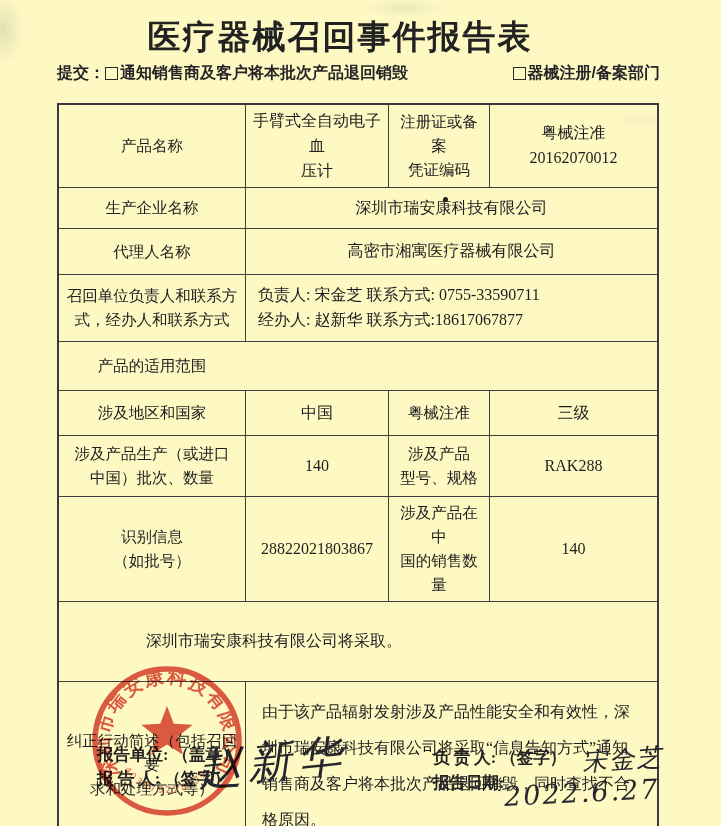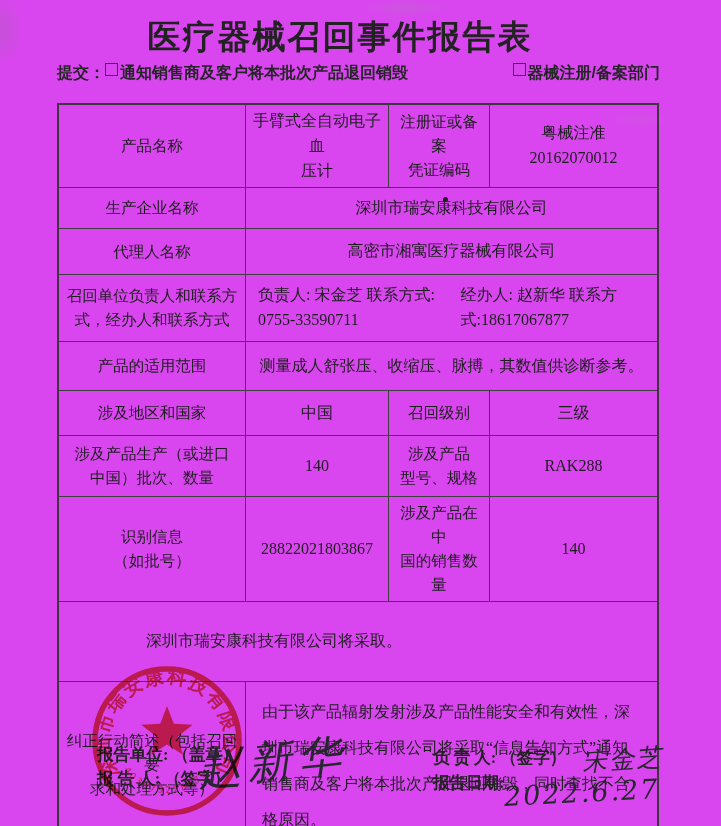--- a/index.html
+++ b/index.html
@@ -1,20 +1,20 @@
 <!DOCTYPE html>
 <html><head>
 <meta charset="utf-8">
 <style>
   * { margin:0; padding:0; box-sizing:border-box; }
   html,body { background:#e9e9e9; }
   .page {
     position:relative;
     width:721px; height:826px;
-    background:#d946ef;
+    background:#fef9c3;
     overflow:hidden;
     font-family:"Liberation Serif","DejaVu Serif",serif;
     color:#1d1d1f;
   }
   
   .page::before{
     content:"";
     position:absolute; inset:0;
     background:
       radial-gradient(ellipse 60px 14px at 405px 8px, rgba(150,150,150,.18), transparent 70%),
@@ -28,21 +28,21 @@
     font-family:"Liberation Sans","DejaVu Sans",sans-serif;
     font-weight:bold; font-size:33px; letter-spacing:2px;
     color:#222;
   }
   .submit-line{
     position:absolute; top:63px; left:57px; width:603px;
     display:flex; justify-content:space-between; align-items:center;
     font-family:"Liberation Sans","DejaVu Sans",sans-serif;
     font-weight:bold; font-size:16px; color:#252527;
   }
-  .submit-opt{ display:flex; }
+  .submit-opt{ display:flex; align-items:center; }
   .cbx{
     display:inline-block; width:13px; height:13px;
     border:1.5px solid #2a2a2c; margin:0 2px 0 0; background:transparent;
   }
   
   .form-table{
     position:absolute; left:57px; top:103px; width:602px;
     border:2px solid #3a3a3c;
   }
   .trow{
@@ -56,21 +56,21 @@
     display:flex; align-items:center; justify-content:center;
     text-align:center; white-space:pre-line;
     font-size:15.5px; line-height:1.55;
     padding:4px 6px;
   }
   .cell:first-child{ border-left:none; }
   .span3{ grid-column:span 3; }
   .val{ font-size:16px; }
   .left-cell{
     justify-content:flex-start; text-align:left;
-    flex-direction:row; align-items:flex-start;
+    flex-direction:column; align-items:flex-start;
     padding:8px 6px 8px 12px;
   }
   .contact-cell{ justify-content:space-evenly; }
   .para-cell{
     display:block; text-align:left;
     padding:12px 14px 10px 16px;
     line-height:2.25; font-size:16px;
   }
   .r1{min-height:46px}.r2{min-height:41px}.r3{min-height:46px}
   .r4{min-height:64px}.r5{min-height:49px}.r6{min-height:45px}
@@ -167,27 +167,26 @@
       <div class="cell">召回单位负责人和联系方
 式，经办人和联系方式</div>
       <div class="cell val span3 left-cell contact-cell">
         <div>负责人: 宋金芝      联系方式: 0755-33590711</div>
         <div>经办人: 赵新华      联系方式:18617067877</div>
       </div>
     </div>
 
     <div class="trow r5">
       <div class="cell">产品的适用范围</div>
-      <div class="cell val span3">测量成人舒张压、收缩压、脉搏，其数值供诊断参考。</div>
     </div>
 
     <div class="trow r6">
       <div class="cell">涉及地区和国家</div>
       <div class="cell val">中国</div>
-      <div class="cell">召回级别</div>
+      <div class="cell">粤械注准</div>
       <div class="cell val">三级</div>
     </div>
 
     <div class="trow r7">
       <div class="cell">涉及产品生产（或进口
 中国）批次、数量</div>
       <div class="cell val">140</div>
       <div class="cell">涉及产品
 型号、规格</div>
       <div class="cell val">RAK288</div>

